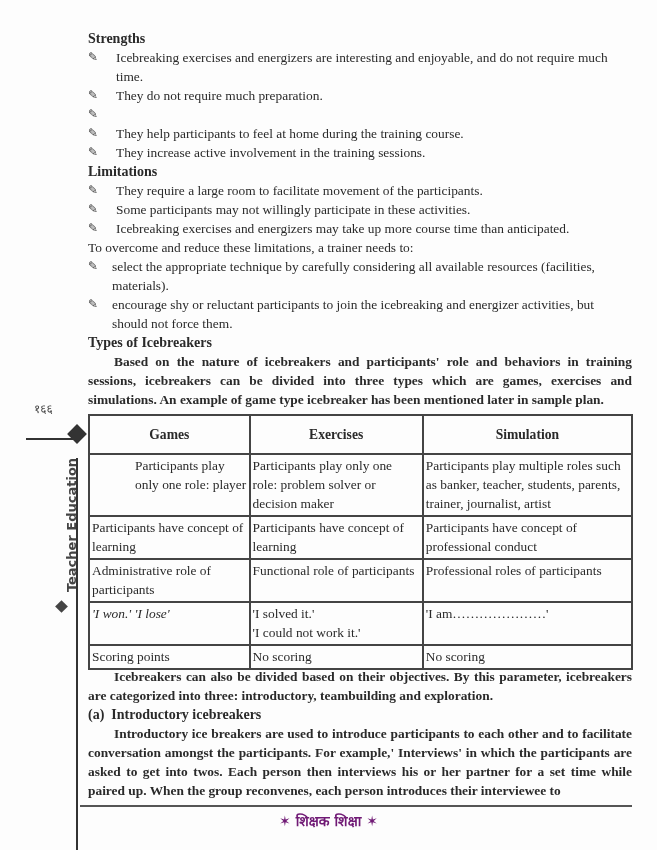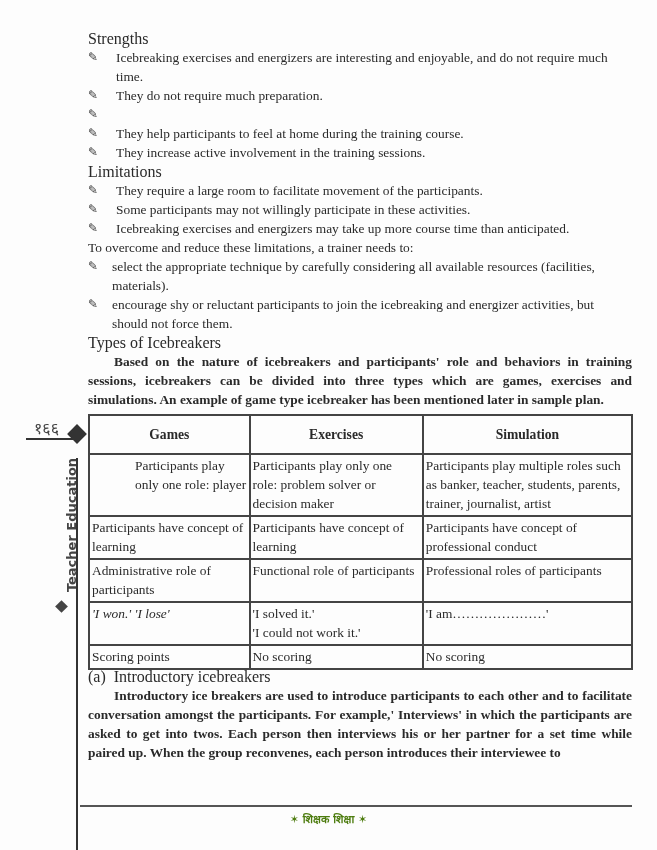--- a/index.html
+++ b/index.html
@@ -4,44 +4,44 @@
 <style>
   html, body { margin: 0; padding: 0; background: #ffffff; }
   body { width: 657px; height: 850px; position: relative; overflow: hidden;
          font-family: "Liberation Serif", "DejaVu Serif", serif; color: #2a2a2a; }
   .page { position: absolute; left: 0; top: 0; width: 657px; height: 850px; background: #fdfdfd; }
 
   
   .margin-line { position: absolute; left: 76px; top: 458px; width: 2px; height: 392px; background: #333; }
   .margin-hline { position: absolute; left: 26px; top: 438px; width: 52px; height: 2px; background: #333; }
   .margin-diamond { position: absolute; left: 70px; top: 427px; width: 14px; height: 14px; background: #333; transform: rotate(45deg); }
-  .page-num { position: absolute; left: 34px; top: 417px; font-family: Liberation Mono, monospace; font-size: 16px; color: #444; }
+  .page-num { position: absolute; left: 34px; top: 400px; font-family: Liberation Mono, monospace; font-size: 12px; color: #444; }
   .side-label { position: absolute; left: 61px; top: 440px; width: 20px; height: 170px; }
   .side-label span { position: absolute; left: 50%; top: 50%; transform: translate(-50%,-50%) rotate(-90deg);
       white-space: nowrap; font-family: "DejaVu Sans", sans-serif; font-weight: bold; font-size: 13px; color: #444; }
   .side-diamond { position: absolute; left: 57px; top: 602px; width: 9px; height: 9px; background: #444; transform: rotate(45deg); }
 
   .content { position: absolute; left: 88px; top: 29px; width: 544px; font-size: 13.4px; line-height: 19px; }
-  .h { font-weight: normal; font-size: 16px; }
+  .h { font-weight: bold; font-size: 14px; }
   .bullet { display: flex; }
   .bullet .ic { width: 28px; flex: 0 0 28px; font-family: "DejaVu Sans", sans-serif; font-size: 12px; color: #333; }
   .bullet.inline .ic { width: 24px; flex: 0 0 24px; }
   .p { text-align: justify; }
   .indent { text-indent: 26px; font-weight: bold; }
 
   table.cmp { position: absolute; left: 88px; top: 414px; width: 545px; border-collapse: collapse;
       font-size: 13.4px; line-height: 19px; }
   table.cmp th, table.cmp td { border: 2px solid #444; padding: 1px 2px 2px 2px; vertical-align: top; text-align: left; font-weight: normal; }
   table.cmp th { text-align: center; font-weight: bold; font-size: 13.6px; padding: 9px 2px; }
   table.cmp col.c1 { width: 161px; } table.cmp col.c2 { width: 174px; } table.cmp col.c3 { width: 210px; }
 
   .content2 { position: absolute; left: 88px; top: 667px; width: 544px; font-size: 13.4px; line-height: 19px; }
   .footer-rule { position: absolute; left: 80px; top: 805px; width: 552px; height: 2px; background: #555; }
   .footer { position: absolute; left: 0; width: 657px; top: 811px; text-align: center;
-      font-family: "DejaVu Sans", sans-serif; font-size: 11px; font-weight: bold; color: #4d7c0f; }
+      font-family: "DejaVu Sans", sans-serif; font-size: 14px; font-weight: bold; color: #701a75; }
 </style>
 </head>
 <body>
 
 <div class="page">
 
   <div class="page-num">१६६</div>
   <div class="margin-hline"></div>
   <div class="margin-diamond"></div>
   <div class="margin-line"></div>
@@ -142,20 +142,21 @@
         </tr>
         <tr>
           <td style="white-space: pre-line;">Scoring points</td>
           <td style="white-space: pre-line;">No scoring</td>
           <td style="white-space: pre-line;">No scoring</td>
         </tr>
       </tbody>
   </table>
 
   <div class="content2">
+    <div class="p indent">Icebreakers can also be divided based on their objectives. By this parameter, icebreakers are categorized into three: introductory, teambuilding and exploration.</div>
     <div class="h">
       <span>(a)</span>&nbsp;&nbsp;<span>Introductory icebreakers</span>
     </div>
     <div class="p indent">Introductory ice breakers are used to introduce participants to each other and to facilitate conversation amongst the participants. For example,' Interviews' in which the participants are asked to get into twos. Each person then interviews his or her partner for a set time while paired up. When the group reconvenes, each person introduces their interviewee to</div>
   </div>
 
   <div class="footer-rule"></div>
   <div class="footer">✶ शिक्षक शिक्षा ✶</div>
 </div>
 

